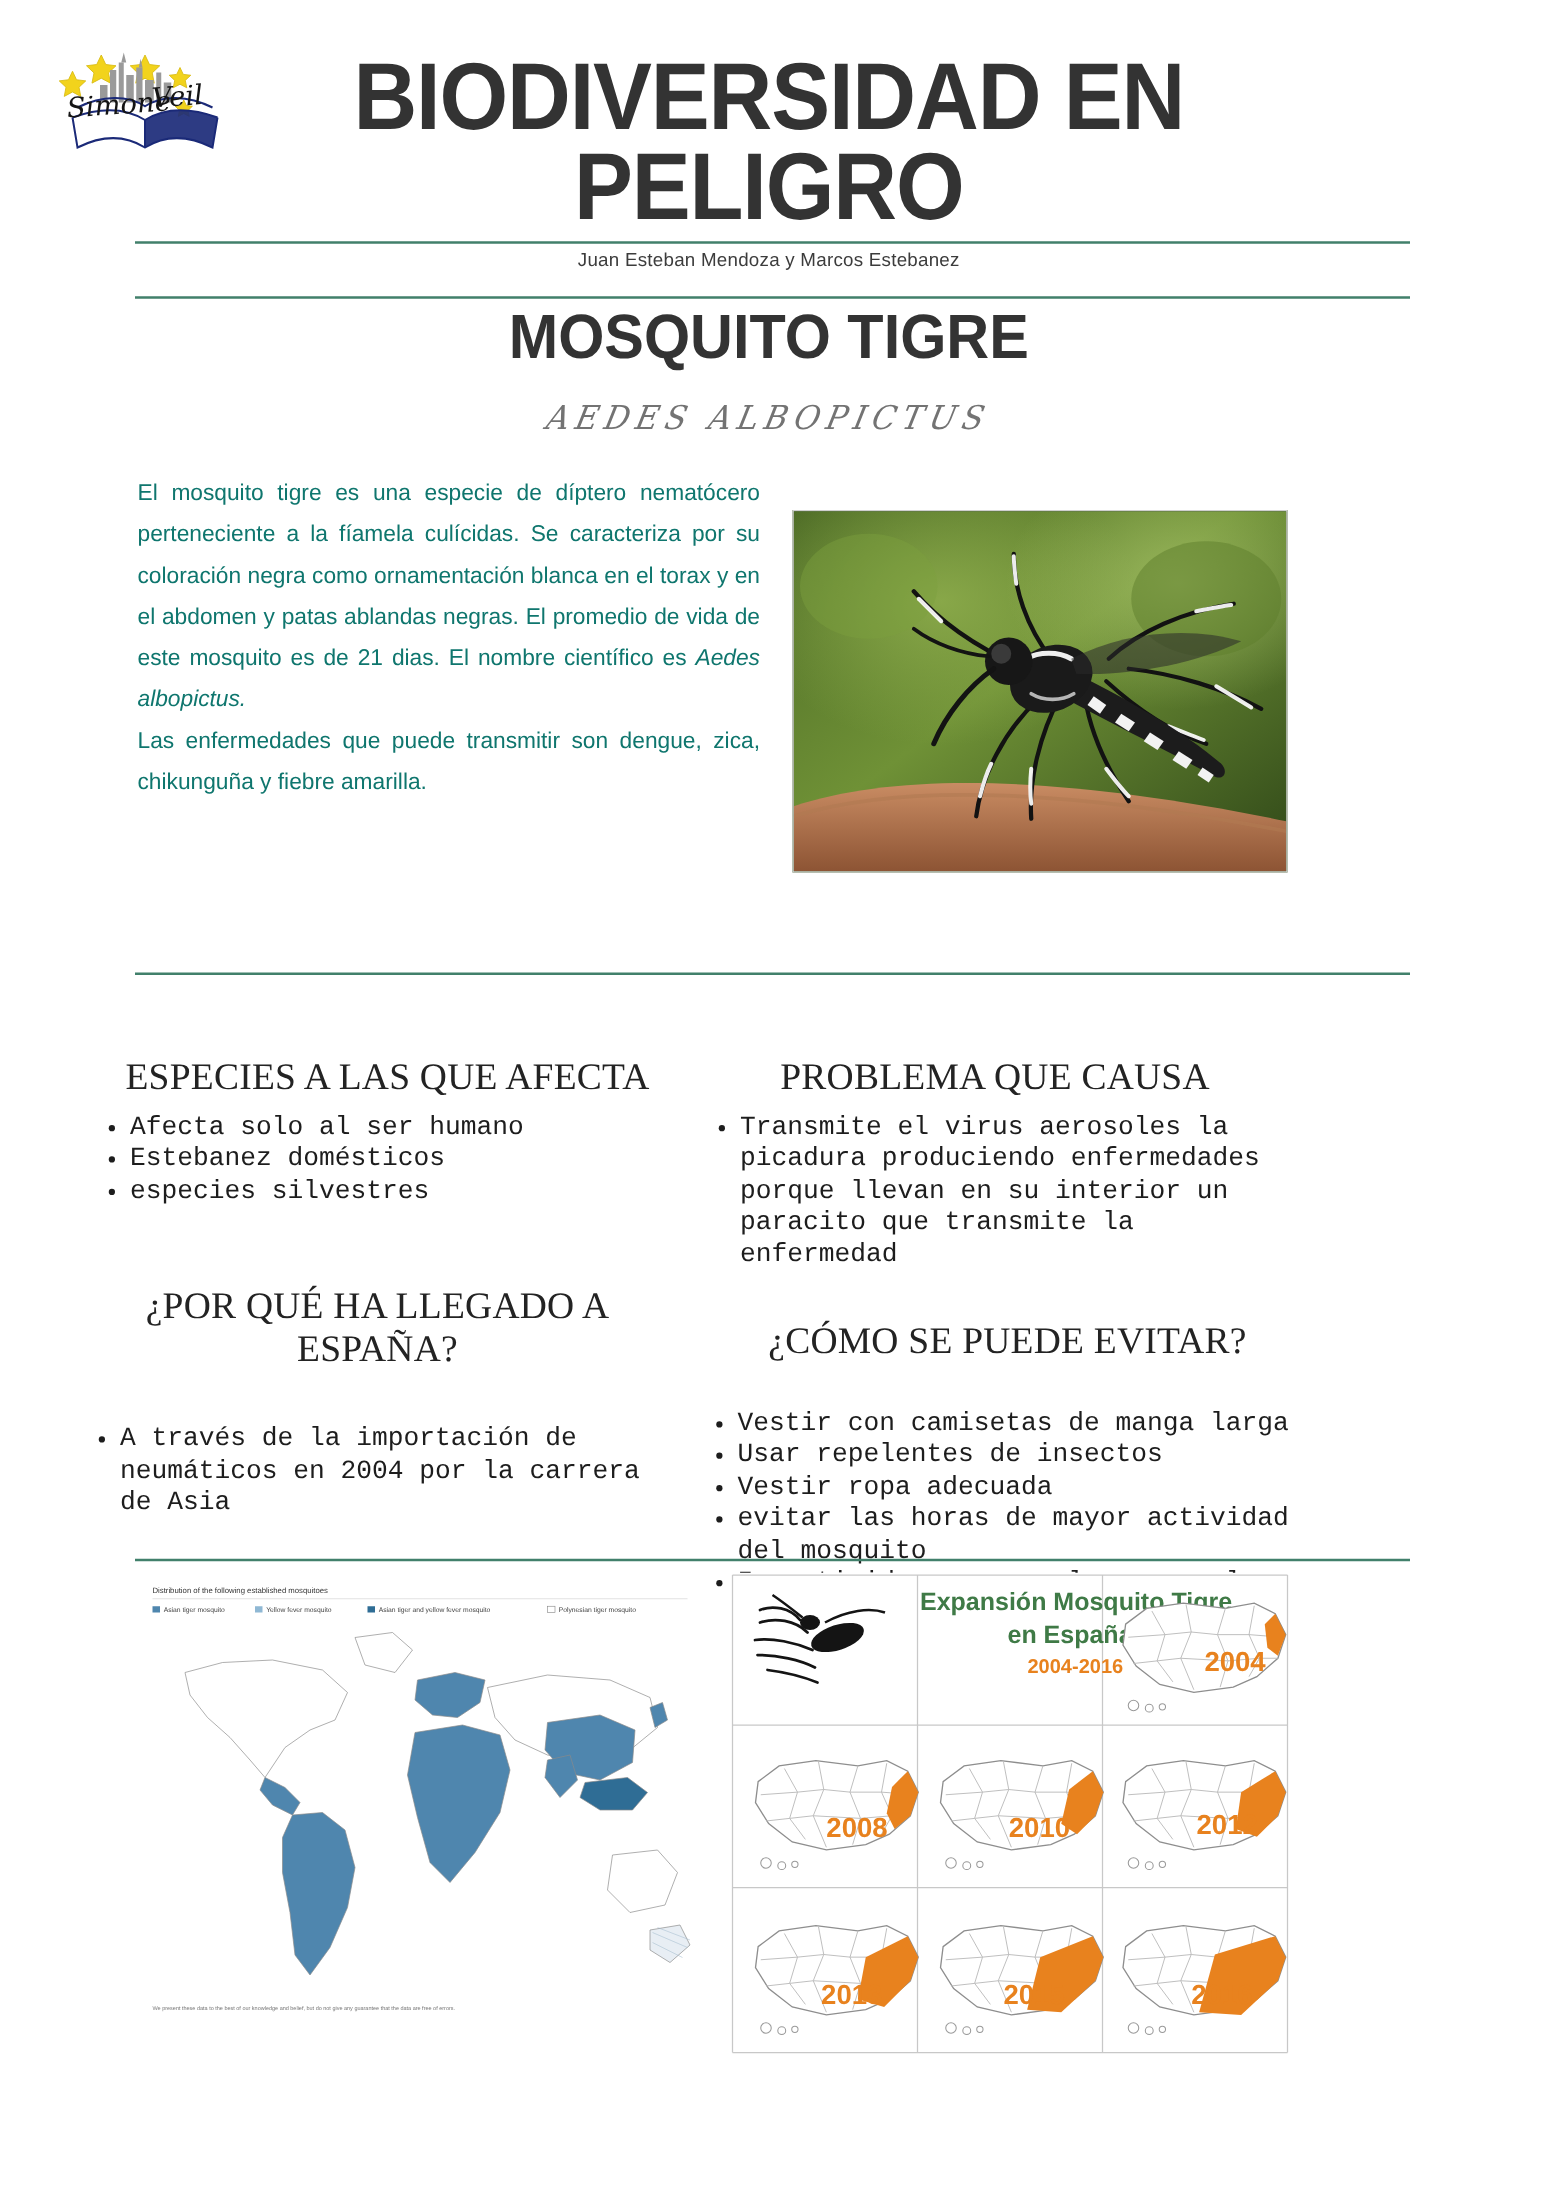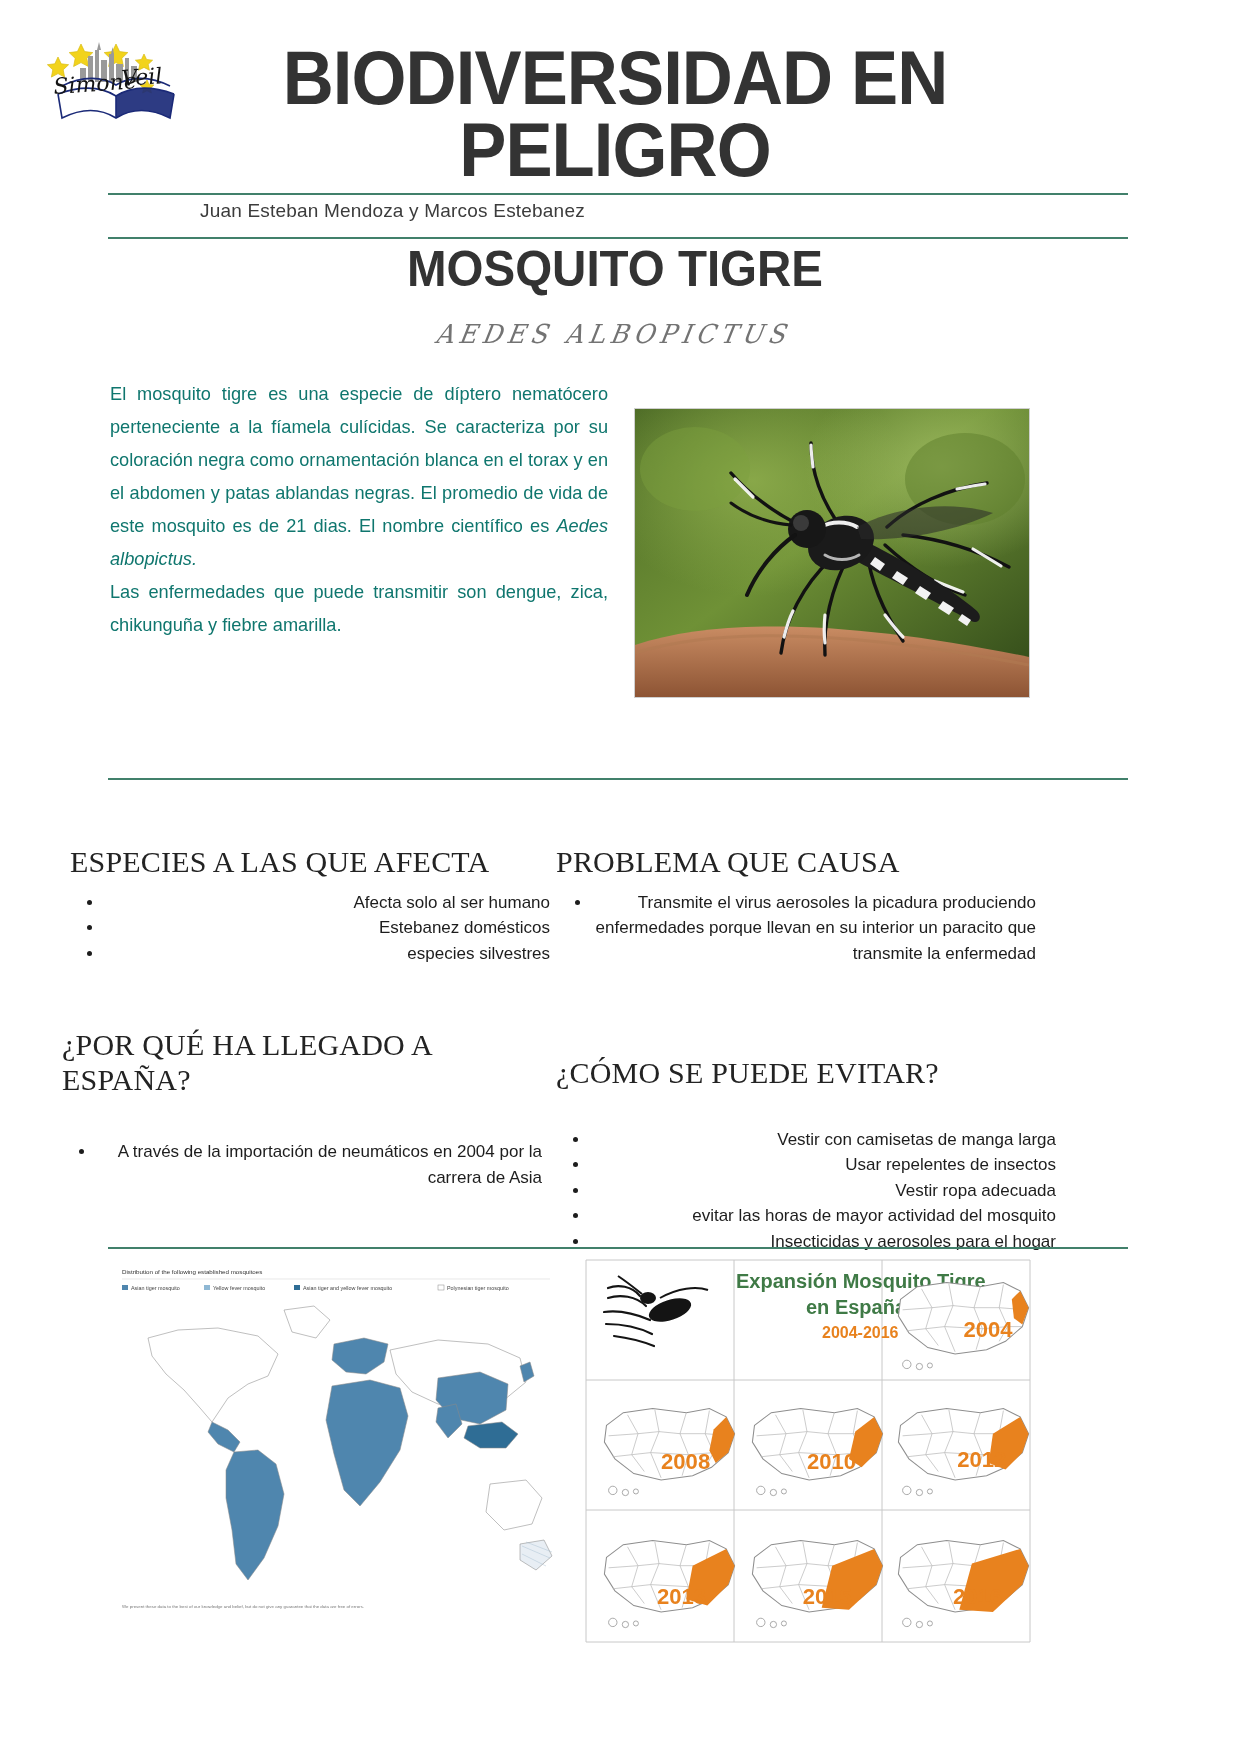--- a/index.html
+++ b/index.html
@@ -15,22 +15,22 @@
       font-family:"Liberation Sans",sans-serif;
       font-weight:700;font-size:76px;line-height:0.95;letter-spacing:-1px;
       text-align:center;color:#333333;transform:scaleX(0.93);transform-origin:50% 0;}
 
   .rule{position:absolute;height:0;border-top:2.5px solid #41806b;}
   .rule-1{left:108px;top:193px;width:1020px;}
   .rule-2{left:108px;top:237px;width:1020px;}
   .rule-3{left:108px;top:778px;width:1020px;}
   .rule-4{left:108px;top:1247px;width:1020px;}
 
-  .authors{position:absolute;left:200px;top:200px;width:830px;text-align:left;
-      font-size:19px;color:#3c3c3c;letter-spacing:.2px;}
+  .authors{position:absolute;left:200px;top:200px;width:830px;text-align:center;
+      font-size:15px;color:#3c3c3c;letter-spacing:.2px;}
 
   .species-title{position:absolute;left:200px;top:243px;width:830px;text-align:center;
       font-weight:700;font-size:50px;line-height:1.05;color:#333333;
       transform:scaleX(0.95);transform-origin:50% 0;}
 
   .sci-name{position:absolute;left:200px;top:320px;width:830px;text-align:center;
       font-family:"DejaVu Serif",serif;font-style:italic;font-size:25px;
       letter-spacing:5px;color:#5b5b5b;opacity:.85;
       transform:skewX(-12deg) scaleY(1.05);}
 
@@ -40,25 +40,25 @@
   .intro p{margin:0;}
   .intro em{font-style:italic;}
 
   .photo{position:absolute;left:634px;top:408px;width:394px;height:288px;
       border:1px solid #cfcfcf;overflow:hidden;background:#3d5a22;}
   .photo svg{width:100%;height:100%;display:block;}
 
   
   .sec{position:absolute;}
   .sec h2{margin:0;font-family:"Liberation Serif",serif;font-weight:400;
-      font-size:30px;line-height:1.15;text-align:left;color:#232323;
+      font-size:30px;line-height:1.15;text-align:center;color:#232323;
       letter-spacing:.2px;}
   .sec ul{margin:10px 0 0 0;padding-left:34px;
-      font-family:Liberation Sans, sans-serif;font-size:17px;line-height:25.5px;
-      color:#1d1d1d;text-align:right;}
+      font-family:Liberation Mono, monospace;font-size:21px;line-height:25.5px;
+      color:#1d1d1d;}
   .sec li{margin:0;}
 
   .sec-a{left:70px;top:845px;width:480px;}
   .sec-b{left:556px;top:845px;width:480px;}
   .sec-c{left:62px;top:1028px;width:480px;}
   .sec-d{left:556px;top:1056px;width:500px;}
 
   .sec-b ul{padding-left:36px;}
   .sec-c ul{margin-top:42px;}
   .sec-d ul{margin-top:36px;}

